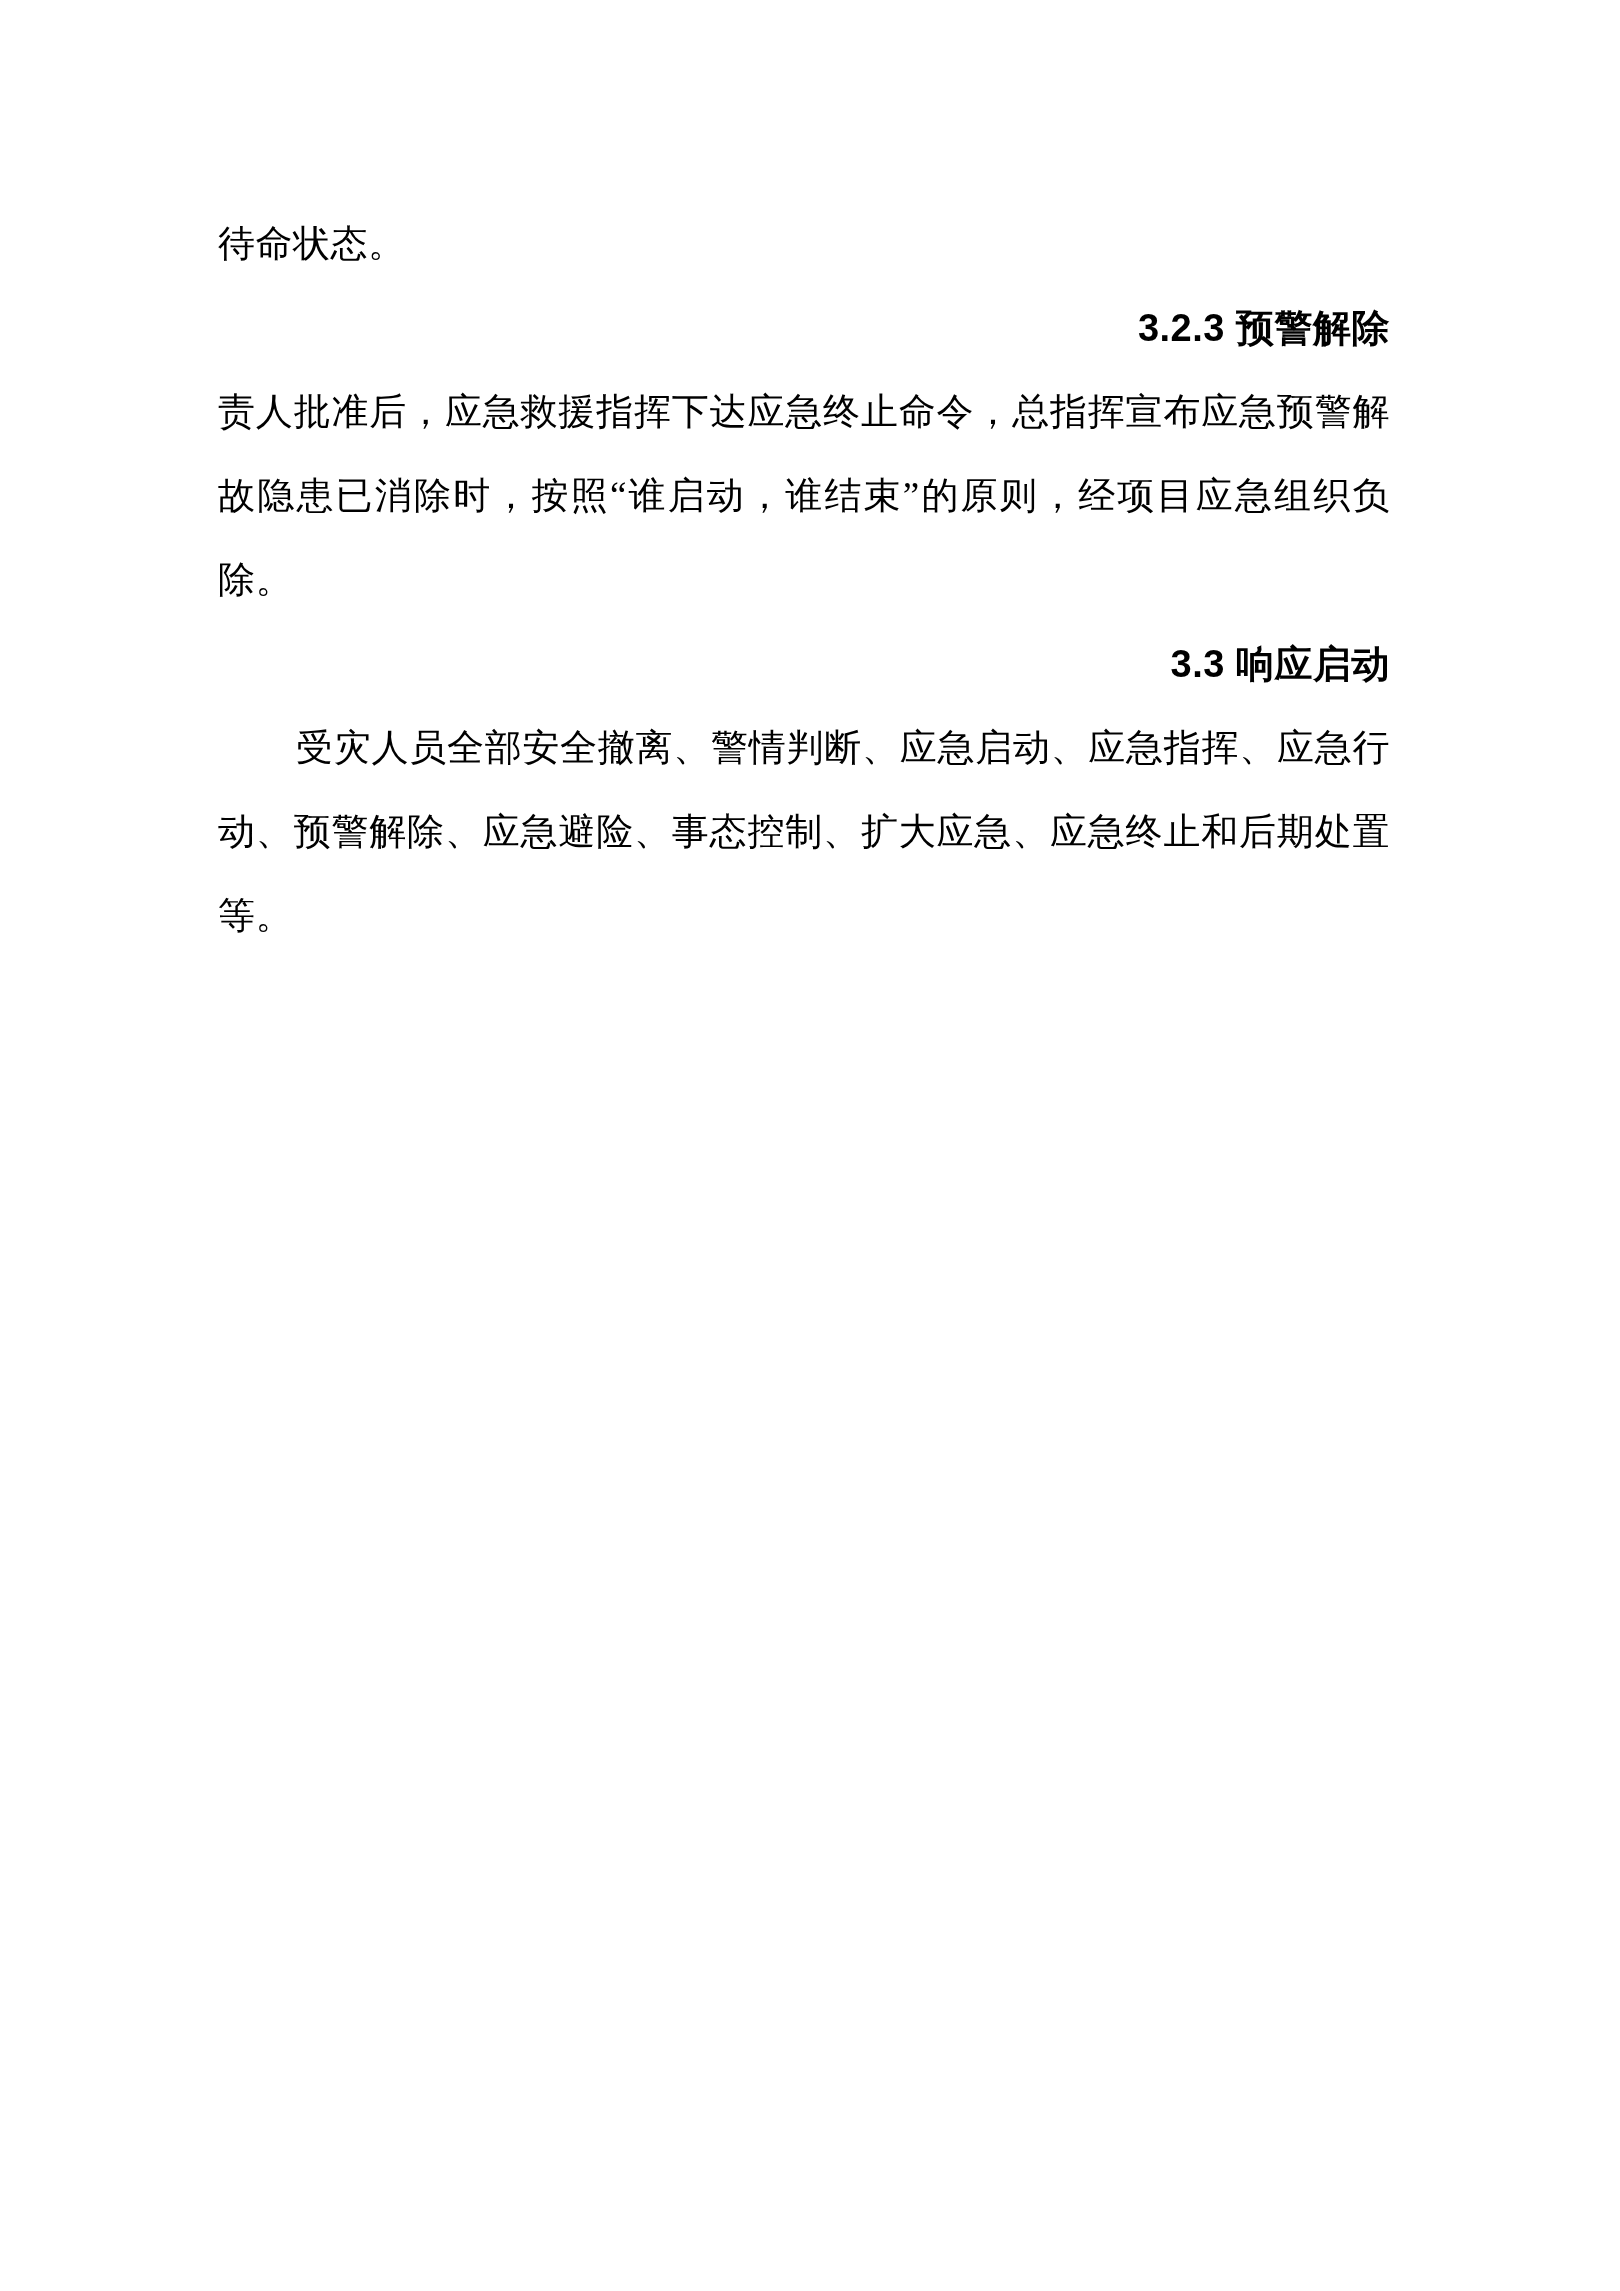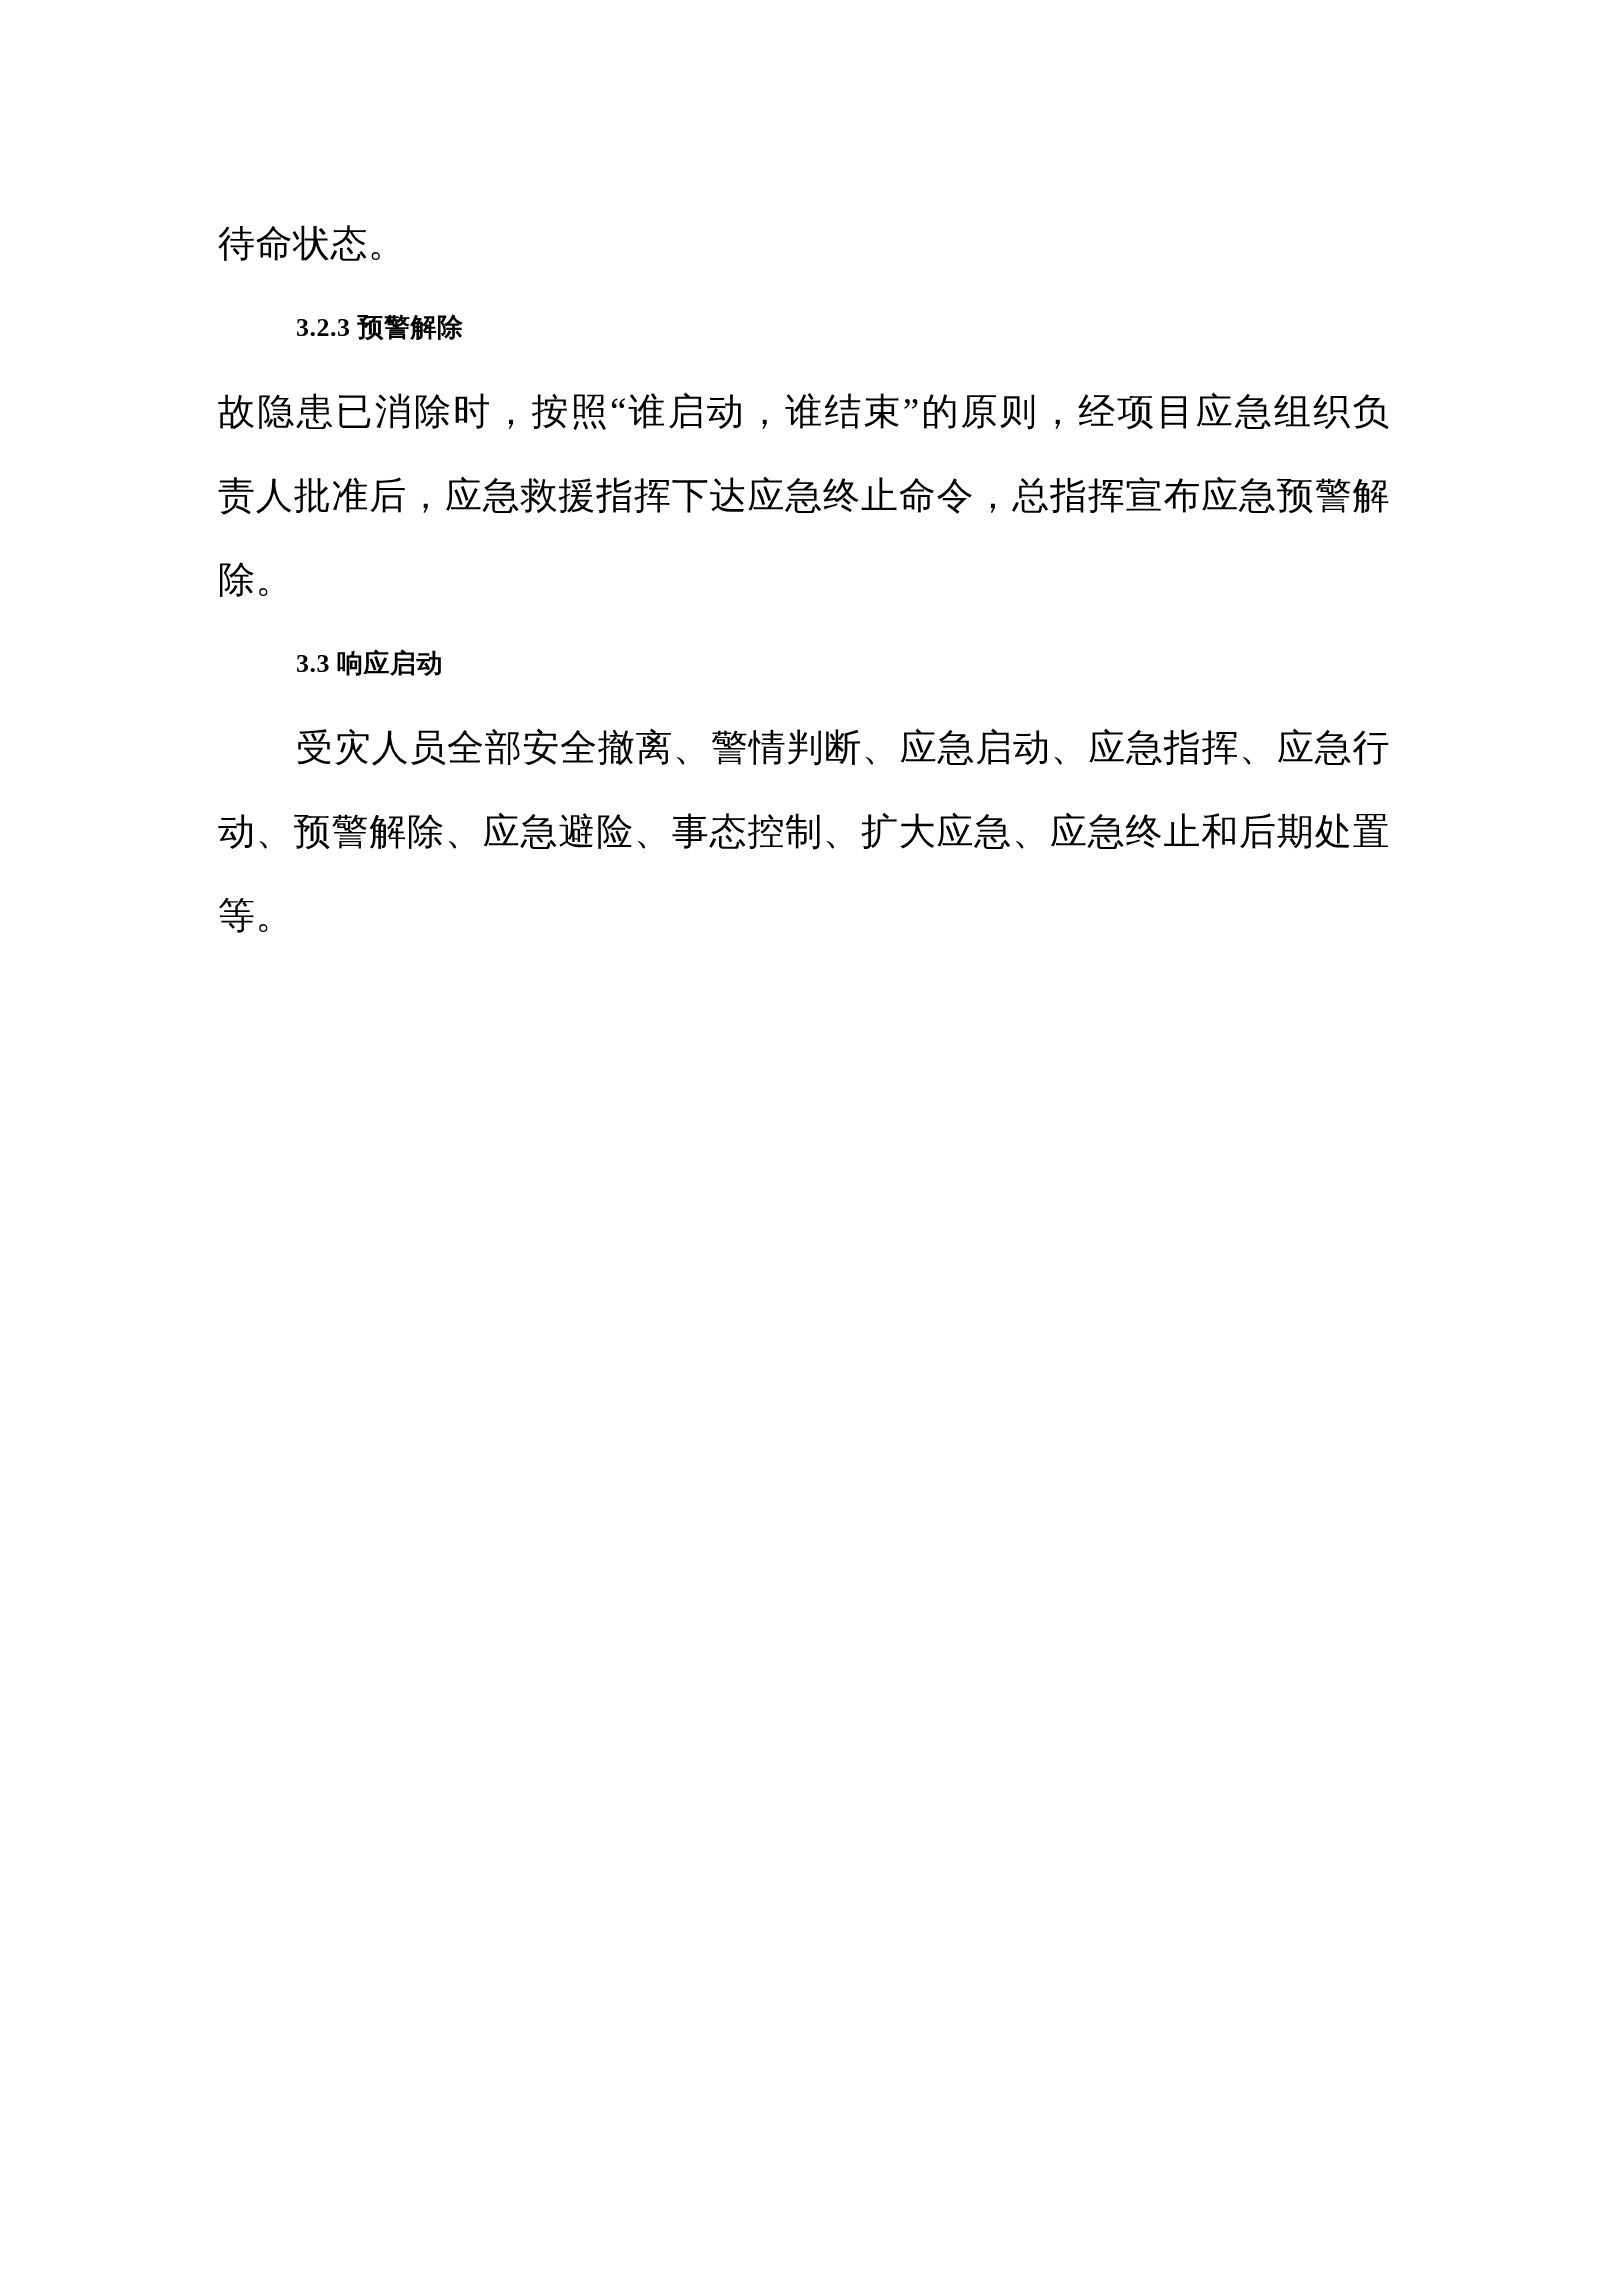--- a/index.html
+++ b/index.html
@@ -31,25 +31,25 @@
   }
   .ln.noj{
     text-align:left;
     text-align-last:auto;
   }
   .ln.ind{
     text-indent:78px;
   }
   .ln.heading{
     font-weight:700;
-    font-size:26px;
-    text-align:left;
+    font-size:38px;
+    text-align:right;
     text-align-last:auto;
     text-indent:78px;
-    font-family:Liberation Serif, serif;
+    font-family:Liberation Sans, sans-serif;
   }
   .pagenum{
     position:absolute;
     left:0;
     right:0;
     top:2125px;
     height:33px;
     line-height:33px;
     text-align:center;
     font-family:"Liberation Sans","DejaVu Sans",sans-serif;
@@ -57,22 +57,22 @@
     color:#000000;
   }
 </style>
 </head>
 <body>
 
 <div class="page">
   <div class="content">
     <div class="ln noj">待命状态。</div>
     <div class="ln heading">3.2.3 预警解除</div>
+    <div class="ln">责人批准后，应急救援指挥下达应急终止命令，总指挥宣布应急预警解</div>
     <div class="ln">故隐患已消除时，按照“谁启动，谁结束”的原则，经项目应急组织负</div>
-    <div class="ln">责人批准后，应急救援指挥下达应急终止命令，总指挥宣布应急预警解</div>
     <div class="ln noj">除。</div>
     <div class="ln heading">3.3 响应启动</div>
     <div class="ln ind">受灾人员全部安全撤离、警情判断、应急启动、应急指挥、应急行</div>
     <div class="ln">动、预警解除、应急避险、事态控制、扩大应急、应急终止和后期处置</div>
     <div class="ln noj">等。</div>
   </div>
   <div class="pagenum">6</div>
 </div>
 
 

